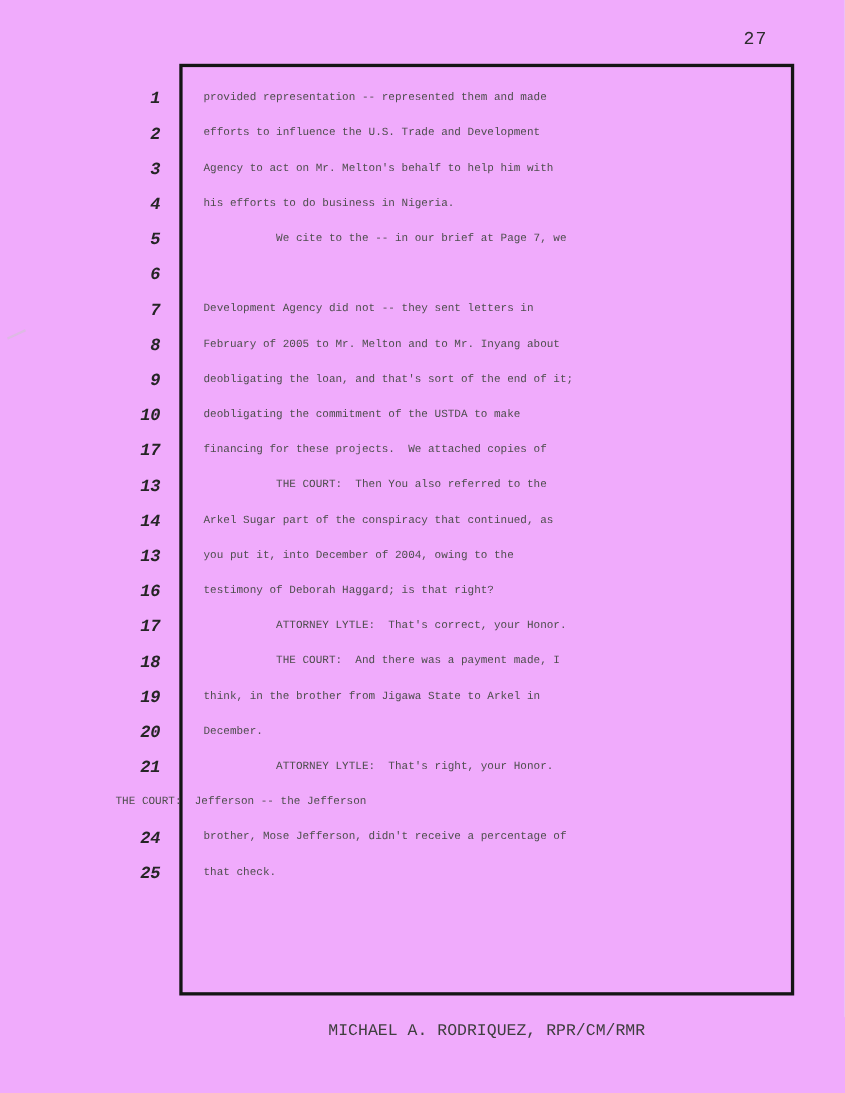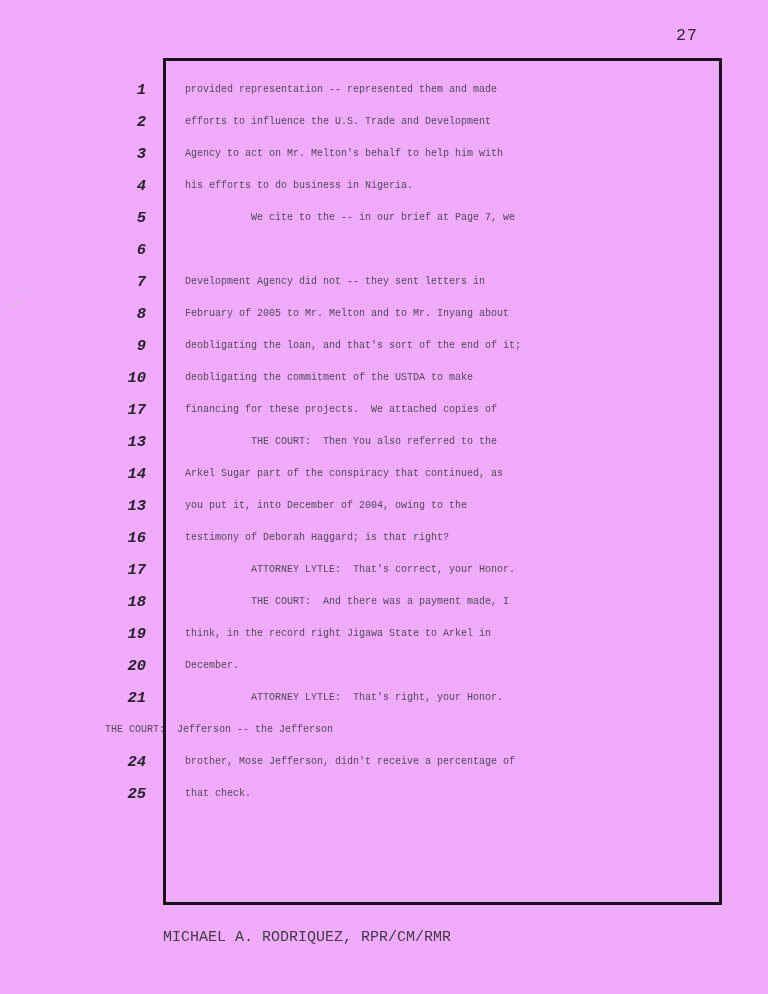--- a/index.html
+++ b/index.html
@@ -59,21 +59,21 @@
     white-space: pre;
     font-size: 10px;
     color: #4e4e4e;
     line-height: 32px;
   }
   .footer {
     position: absolute;
     left: 163px;
     top: 928px;
     width: 559px;
-    text-align: left;
+    text-align: center;
     font-size: 15px;
     color: #3e3e3e;
     line-height: 20px;
   }
   .scan-artifact {
     position: absolute;
     left: 6px;
     top: 303px;
     width: 18px;
     height: 2px;
@@ -173,21 +173,21 @@
         <div class="txt">           ATTORNEY LYTLE:  That's correct, your Honor.</div>
       </div>
 
       <div class="row">
         <div class="num">18</div>
         <div class="txt">           THE COURT:  And there was a payment made, I</div>
       </div>
 
       <div class="row">
         <div class="num">19</div>
-        <div class="txt">think, in the record right Jigawa State to Arkel in</div>
+        <div class="txt">think, in the brother from Jigawa State to Arkel in</div>
       </div>
 
       <div class="row">
         <div class="num">20</div>
         <div class="txt">December.</div>
       </div>
 
       <div class="row">
         <div class="num">21</div>
         <div class="txt">           ATTORNEY LYTLE:  That's right, your Honor.</div>

